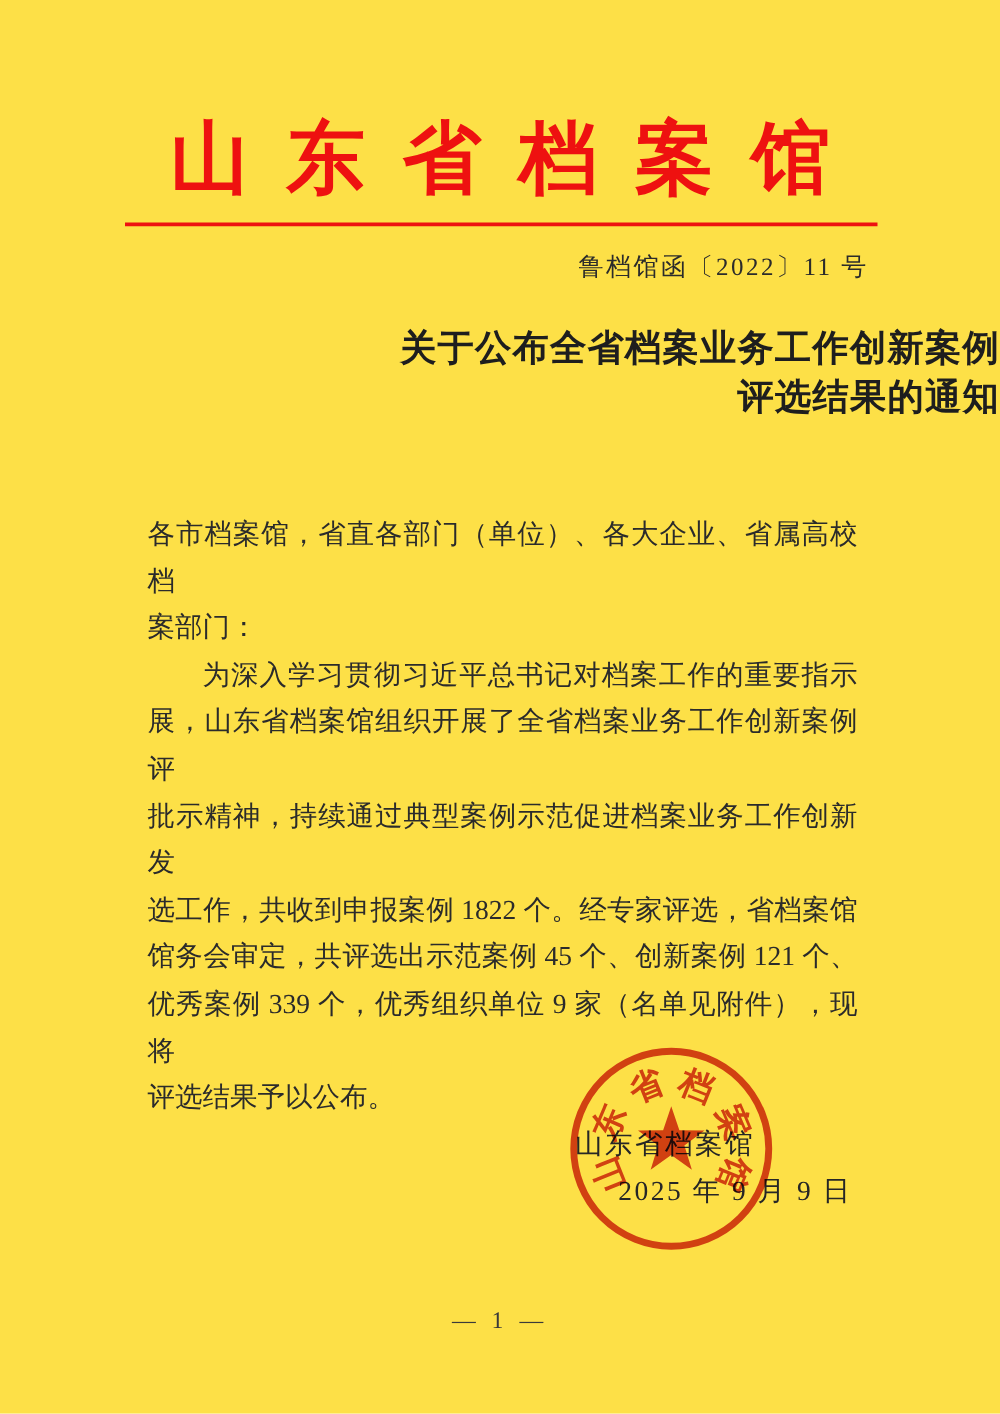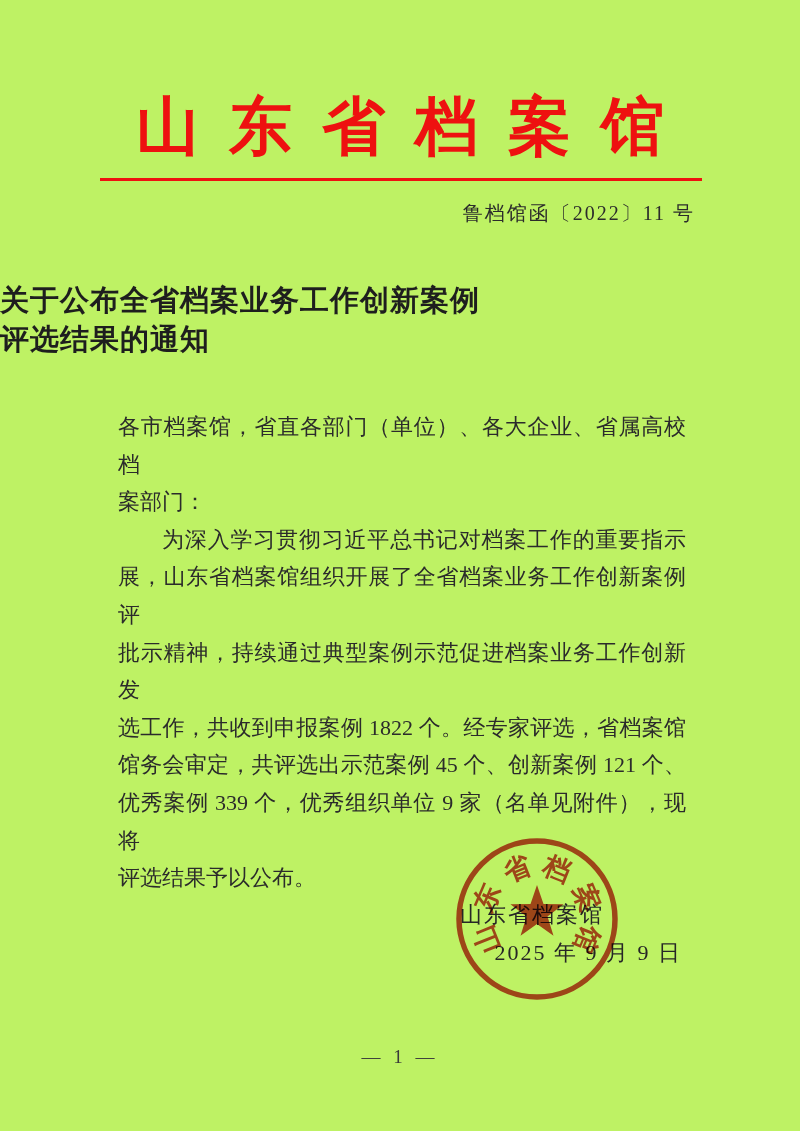--- a/index.html
+++ b/index.html
@@ -4,21 +4,21 @@
 <style>
   html, body {
     margin: 0;
     padding: 0;
     background: #ffffff;
   }
   .page {
     position: relative;
     width: 800px;
     height: 1131px;
-    background: #bef264;
+    background: #fde047;
     overflow: hidden;
     font-family: "Liberation Serif", "DejaVu Serif", serif;
     color: #262626;
   }
   
   .letterhead {
     position: absolute;
     top: 84px;
     left: 0;
     width: 100%;
@@ -44,24 +44,24 @@
     top: 200px;
     right: 105px;
     font-size: 20px;
     letter-spacing: 2px;
     color: #2b2b2b;
     white-space: nowrap;
   }
   
   .doc-title {
     position: absolute;
-    top: 281px;
+    top: 260px;
     left: 0;
     width: 100%;
-    text-align: left;
+    text-align: right;
     font-size: 29px;
     font-weight: bold;
     line-height: 39px;
     color: #1e1e1e;
     letter-spacing: 1px;
   }
   
   .body-block {
     position: absolute;
     top: 408px;

